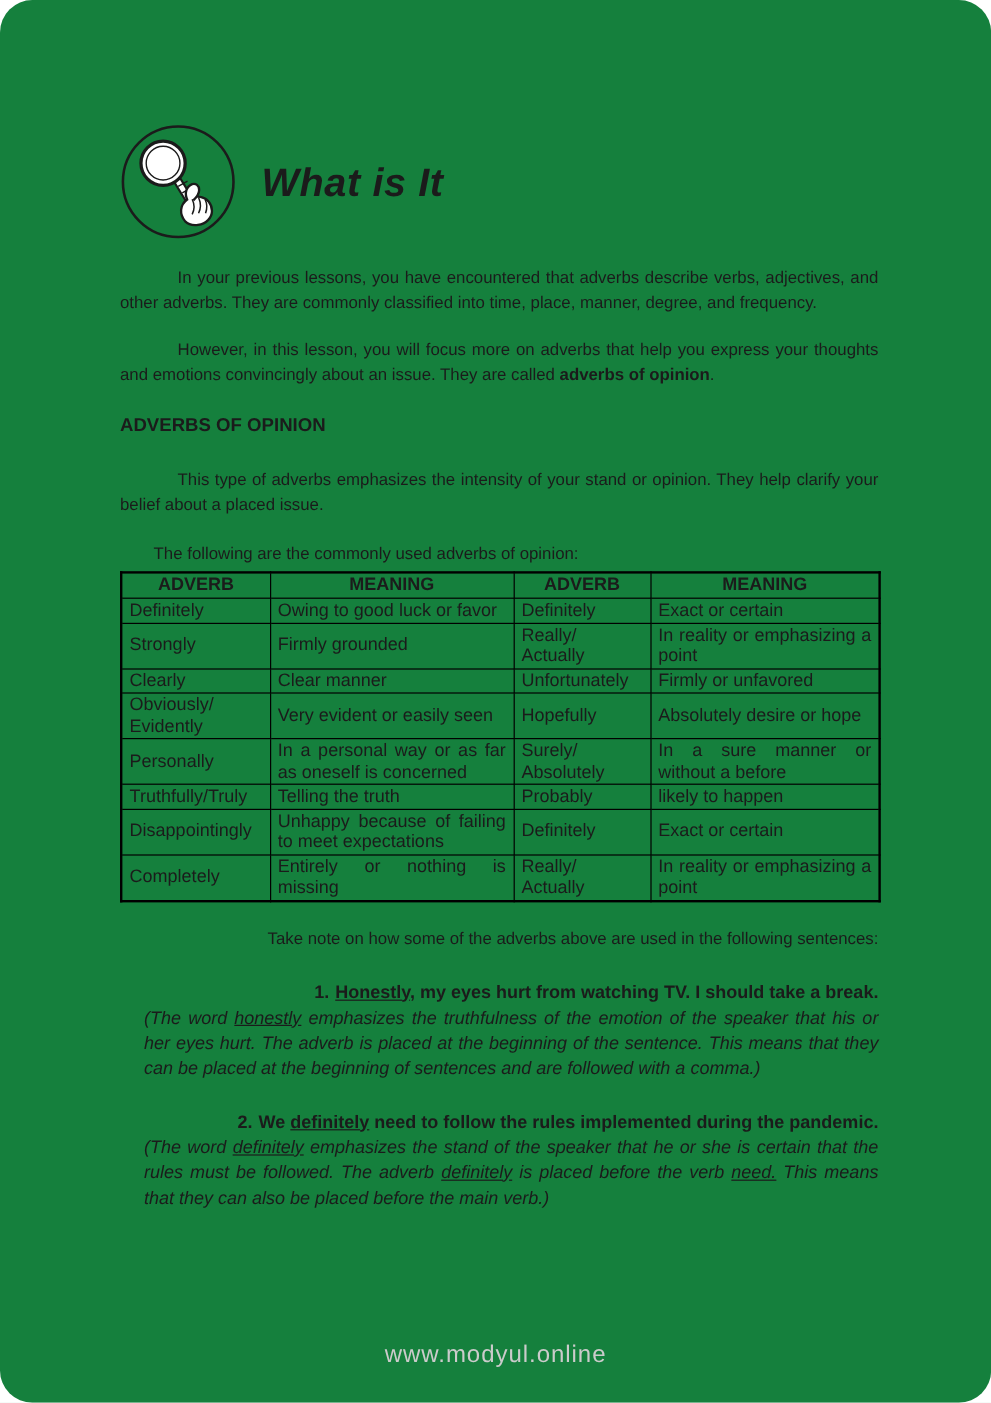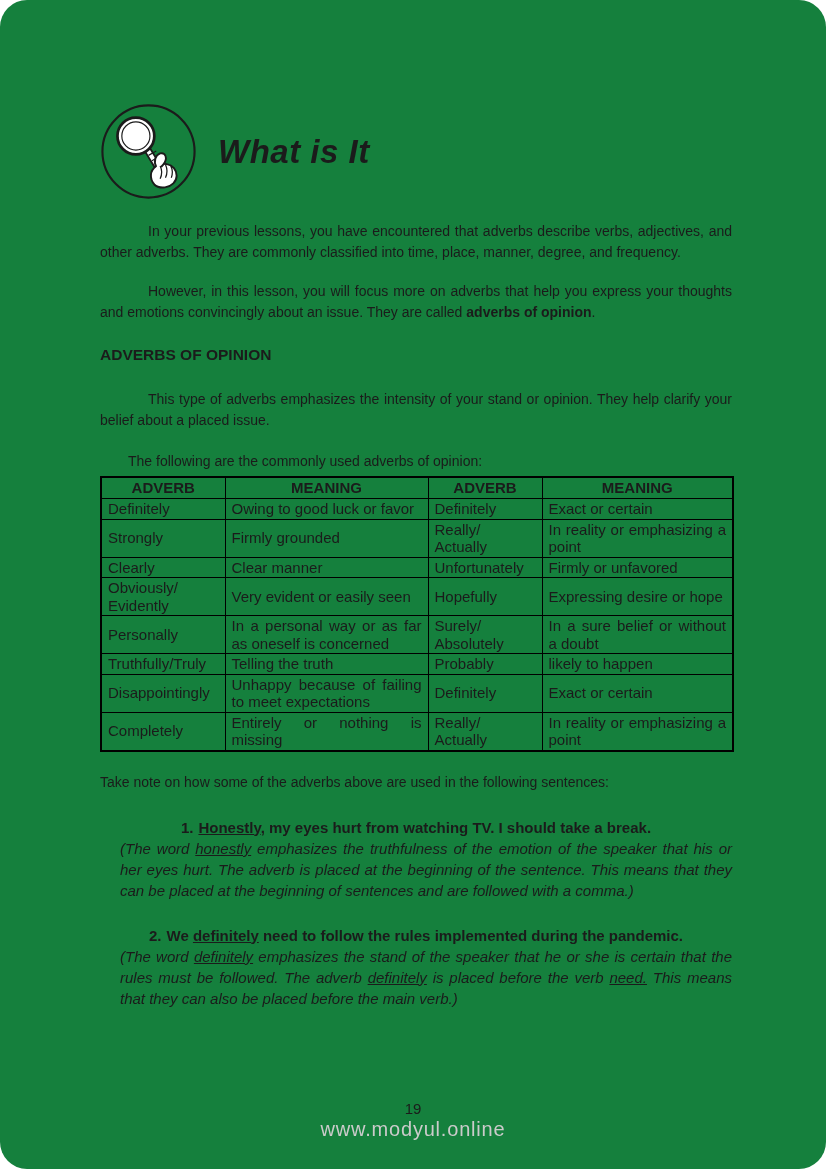--- a/index.html
+++ b/index.html
@@ -14,23 +14,23 @@
   .mt-p1{margin-top:21px;}
   .mt-p2{margin-top:18px;}
   .sec-head{margin-top:21px;font-size:15.5px;font-weight:700;line-height:21px;text-align:left;}
   .mt-p3{margin-top:24px;}
   .table-intro{margin-top:20px;text-align:left;margin-left:28px;}
   table.adv{border-collapse:collapse;table-layout:fixed;margin-top:4px;width:632px;border:2px solid #000;}
   table.adv th{border:1.5px solid #000;font-size:15px;font-weight:700;padding:1px 20px;line-height:18px;text-align:center;}
   table.adv td{border:1.5px solid #000;font-size:15px;line-height:17.5px;padding:1px 6px;vertical-align:middle;}
   td.adverb{white-space:pre-line;text-align:left;}
   td.meaning{text-align:justify;}
-  .take-note{margin-top:20px;text-align:left;}
+  .take-note{margin-top:20px;text-align:right;}
   .example{margin-top:24px;}
-  .example-sentence{font-weight:700;font-size:15px;line-height:21px;text-align:center;}
+  .example-sentence{font-weight:700;font-size:15px;line-height:21px;text-align:right;}
   .example-number{margin-right:5px;}
   .example-expl{margin-left:20px;font-style:italic;font-size:15px;line-height:21px;text-align:justify;}
   .u{text-decoration:underline;}
   .b{font-weight:700;}
   .page-number{position:absolute;top:1100px;left:0;width:100%;text-align:center;font-size:15px;}
   .watermark{position:absolute;top:1118px;left:0;width:100%;text-align:center;font-size:20px;
              color:#cbcbcb;letter-spacing:.8px;}
 </style>
 </head>
 <body>
@@ -95,28 +95,28 @@
             <td class="adverb">Clearly</td>
             <td class="meaning">Clear manner</td>
             <td class="adverb">Unfortunately</td>
             <td class="meaning">Firmly or unfavored</td>
           </tr>
           <tr>
             <td class="adverb">Obviously/
 Evidently</td>
             <td class="meaning">Very evident or easily seen</td>
             <td class="adverb">Hopefully</td>
-            <td class="meaning">Expressing desire or hope</td>
+            <td class="meaning">Absolutely desire or hope</td>
           </tr>
           <tr>
             <td class="adverb">Personally</td>
             <td class="meaning">In a personal way or as far as oneself is concerned</td>
             <td class="adverb">Surely/
 Absolutely</td>
-            <td class="meaning">In a sure belief or without a doubt</td>
+            <td class="meaning">In a sure manner or without a before</td>
           </tr>
           <tr>
             <td class="adverb">Truthfully/Truly</td>
             <td class="meaning">Telling the truth</td>
             <td class="adverb">Probably</td>
             <td class="meaning">likely to happen</td>
           </tr>
           <tr>
             <td class="adverb">Disappointingly</td>
             <td class="meaning">Unhappy because of failing to meet expectations</td>
@@ -140,15 +140,14 @@
       <div class="example-expl"><span>(The word </span><span class="u">honestly</span><span> emphasizes the truthfulness of the emotion of the speaker that his or her eyes hurt. The adverb is placed at the beginning of the sentence. This means that they can be placed at the beginning of sentences and are followed with a comma.)</span></div>
     </div>
 
     <div class="example">
       <div class="example-sentence"><span class="example-number">2.</span><span><span>We </span><span class="u">definitely</span><span> need to follow the rules implemented during the pandemic.</span></span></div>
       <div class="example-expl"><span>(The word </span><span class="u">definitely</span><span> emphasizes the stand of the speaker that he or she is certain that the rules must be followed. The adverb </span><span class="u">definitely</span><span> is placed before the verb </span><span class="u">need.</span><span> This means that they can also be placed before the main verb.)</span></div>
     </div>
 
   </div>
 
-  <div class="page-number">19</div>
   <div class="watermark">www.modyul.online</div>
 </div>
 
 </body></html>

